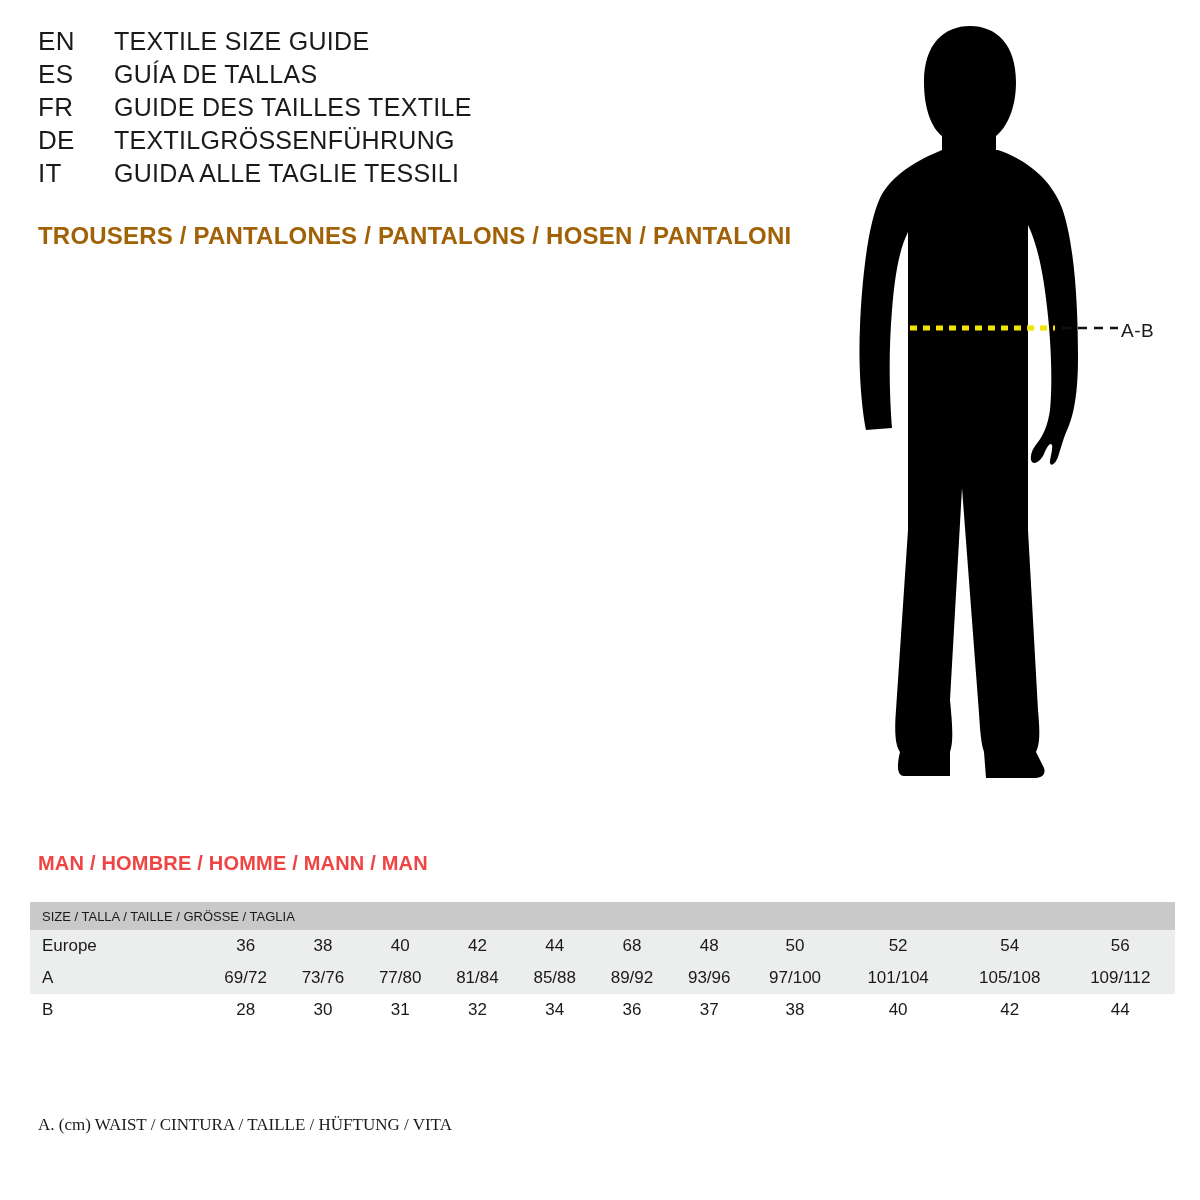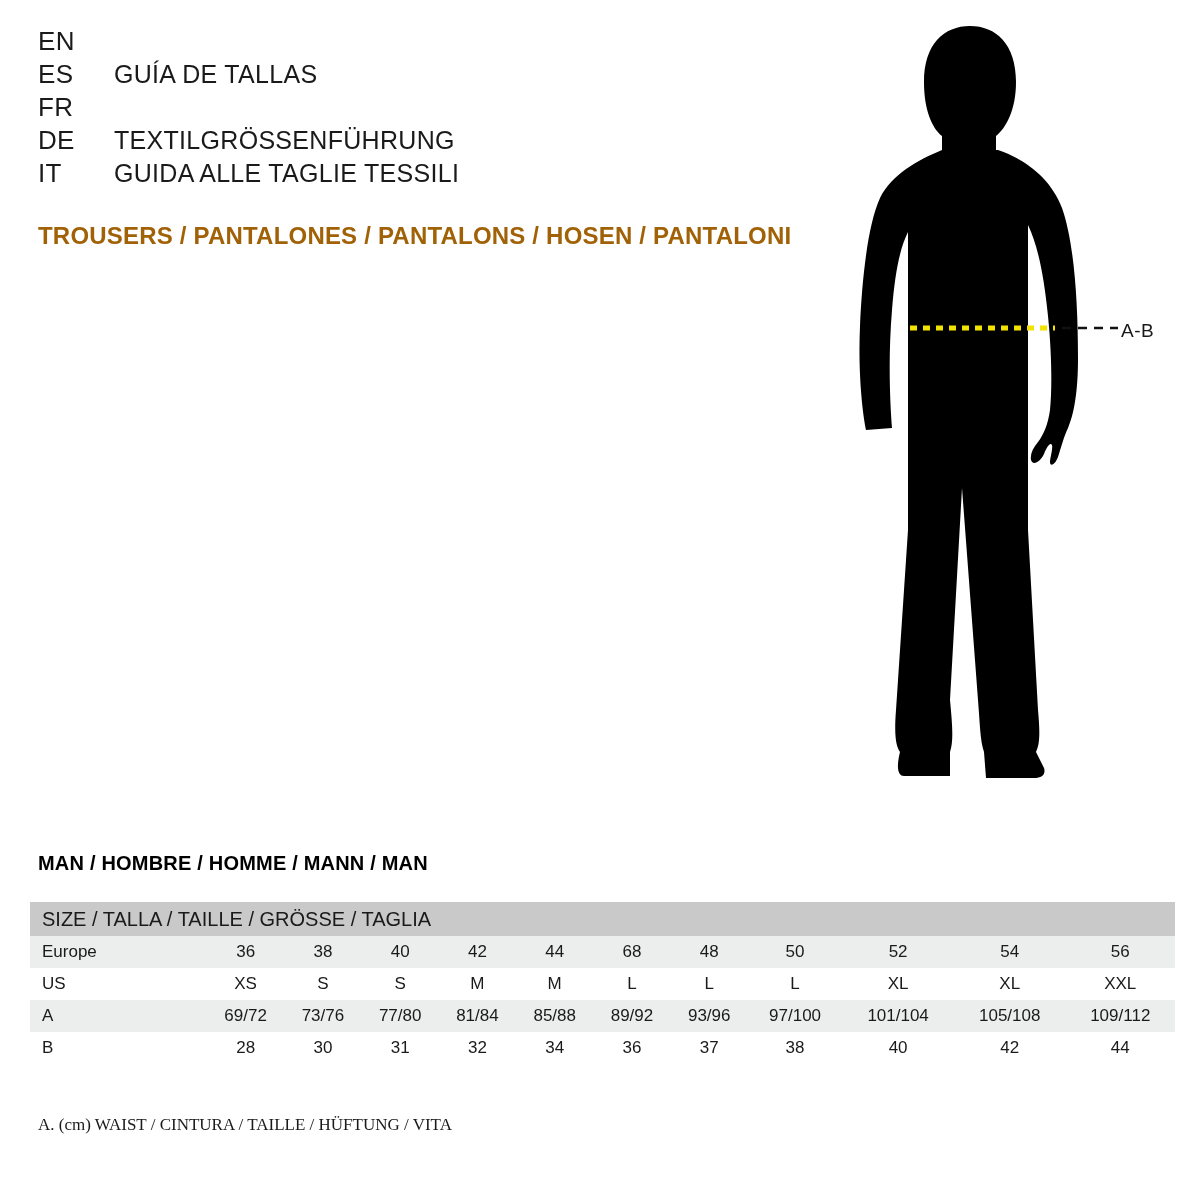--- a/index.html
+++ b/index.html
@@ -71,21 +71,21 @@
   }
 
   
   .section-title {
     position: absolute;
     left: 38px;
     top: 852px;
     font-size: 20px;
     font-weight: bold;
     letter-spacing: 0.2px;
-    color: #000000;
+    color: #ef4444;
   }
 
   .size-table {
     position: absolute;
     left: 30px;
     top: 902px;
     width: 1145px;
     border-collapse: collapse;
     font-size: 17px;
     color: #1a1a1a;
@@ -94,22 +94,22 @@
     padding: 0;
     height: 32px;
     font-weight: normal;
     text-align: center;
     vertical-align: middle;
   }
   .size-table tr.header-row td {
     background: #c9c9c9;
     text-align: left;
     padding-left: 12px;
-    height: 34px;
-    font-size: 20px;
+    height: 28px;
+    font-size: 13px;
   }
   .size-table td.rowlabel {
     text-align: left;
     padding-left: 12px;
     width: 165px;
   }
   .size-table tr.band-light td { background: #eceded; }
   .size-table tr.band-white td { background: #ffffff; }
 
   .footnotes {
@@ -121,27 +121,29 @@
     line-height: 29px;
   }
   .footnotes div { white-space: nowrap; font-family: Liberation Serif, serif; }
 </style>
 </head>
 <body>
 
 <div class="lang-block">
   <div class="lang-row">
     <span class="lang-code">EN</span>
+    <span class="lang-text">TEXTILE SIZE GUIDE</span>
   </div>
   <div class="lang-row">
     <span class="lang-code">ES</span>
     <span class="lang-text">GUÍA DE TALLAS</span>
   </div>
   <div class="lang-row">
     <span class="lang-code">FR</span>
+    <span class="lang-text">GUIDE DES TAILLES TEXTILE</span>
   </div>
   <div class="lang-row">
     <span class="lang-code">DE</span>
     <span class="lang-text">TEXTILGRÖßENFÜHRUNG</span>
   </div>
   <div class="lang-row">
     <span class="lang-code">IT</span>
     <span class="lang-text">GUIDA ALLE TAGLIE TESSILI</span>
   </div>
 </div>
@@ -210,34 +212,20 @@
       <td>40</td>
       <td>42</td>
       <td>44</td>
       <td>68</td>
       <td>48</td>
       <td>50</td>
       <td>52</td>
       <td>54</td>
       <td>56</td>
     </tr>
-    <tr class="band-white">
-      <td class="rowlabel">US</td>
-      <td>XS</td>
-      <td>S</td>
-      <td>S</td>
-      <td>M</td>
-      <td>M</td>
-      <td>L</td>
-      <td>L</td>
-      <td>L</td>
-      <td>XL</td>
-      <td>XL</td>
-      <td>XXL</td>
-    </tr>
     <tr class="band-light">
       <td class="rowlabel">A</td>
       <td>69/72</td>
       <td>73/76</td>
       <td>77/80</td>
       <td>81/84</td>
       <td>85/88</td>
       <td>89/92</td>
       <td>93/96</td>
       <td>97/100</td>

